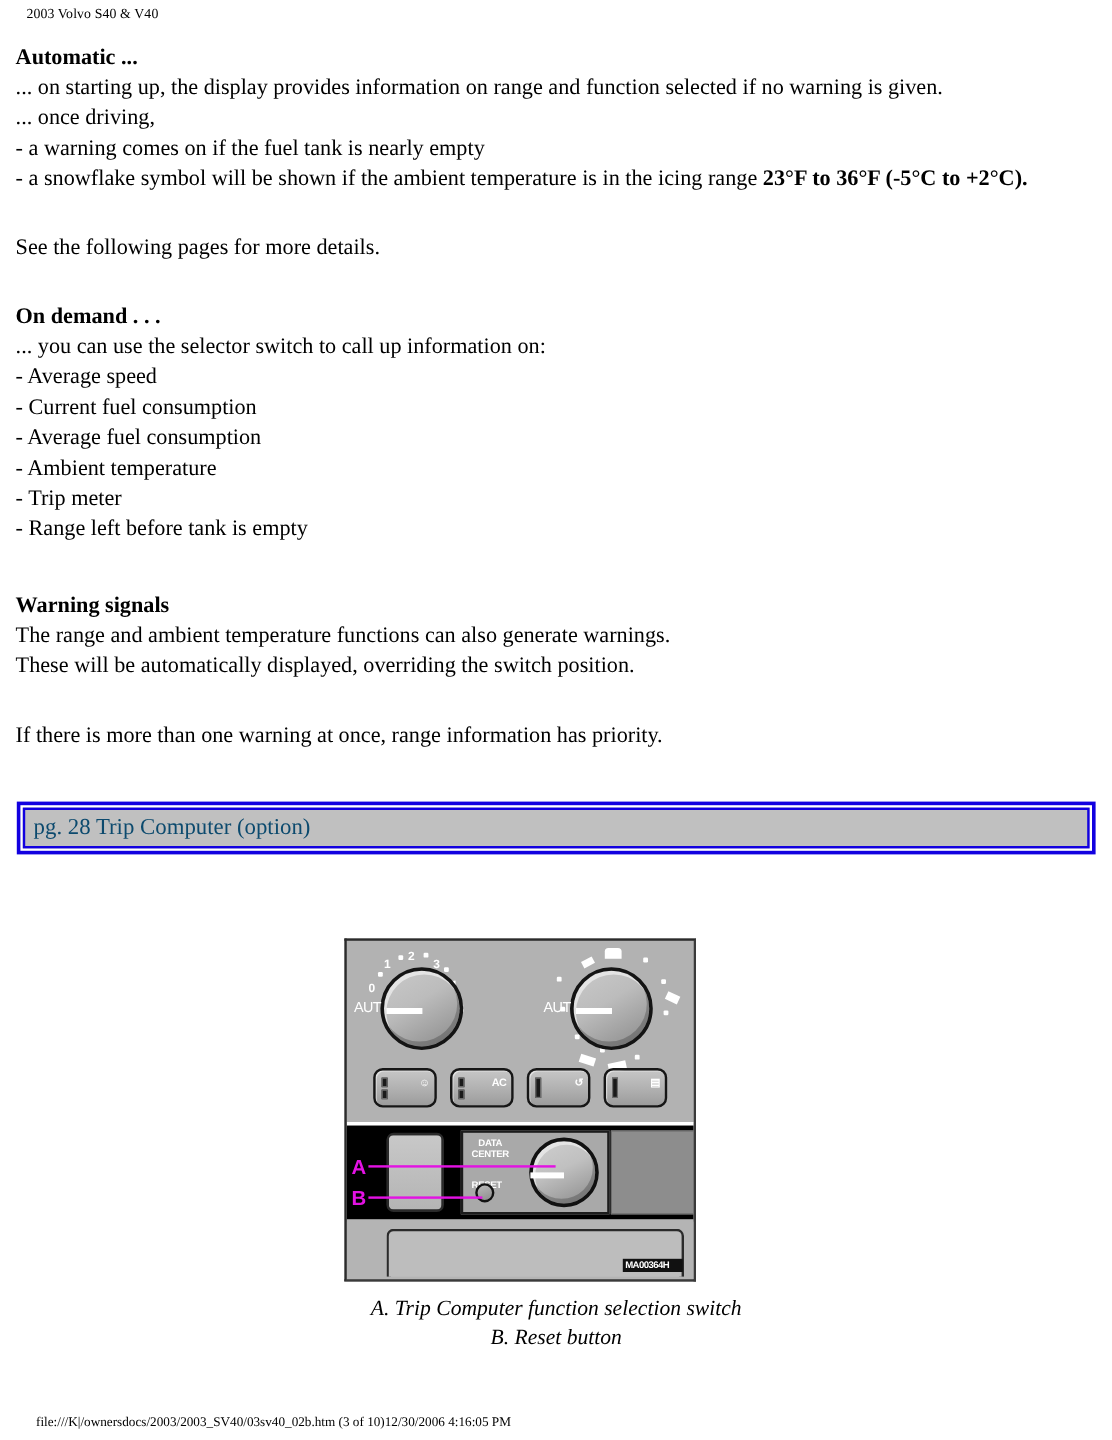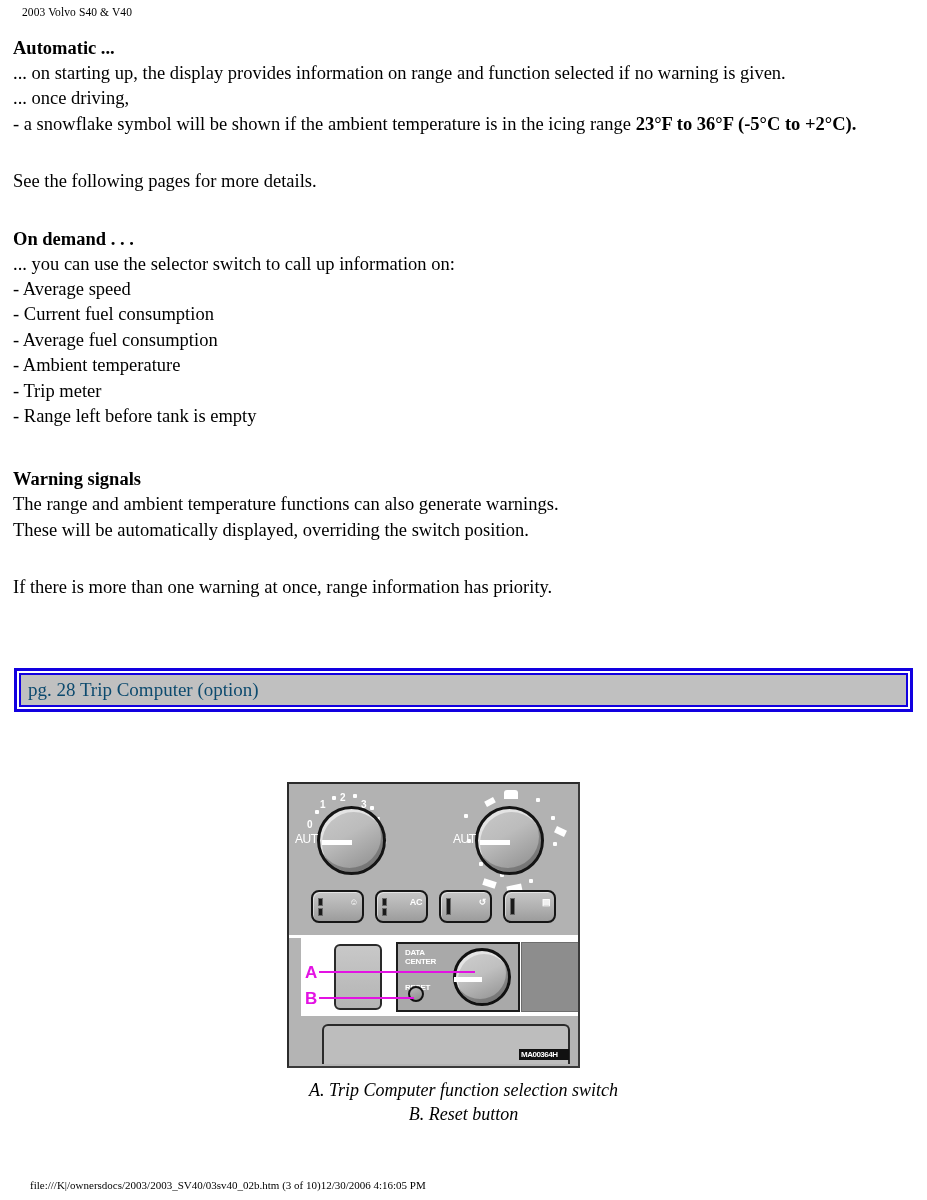--- a/index.html
+++ b/index.html
@@ -223,25 +223,26 @@
     font-size: 9px;
     color: #ffffff;
     line-height: 10px;
     text-align: right;
     letter-spacing: -0.4px;
   }
 
   
   .tc-zone {
     position: absolute;
-    left: 12px;
+    left: 0;
     top: 154px;
     width: 100%;
     height: 78px;
-    background: #ffffff;
+    background: #000000;
+    text-align: center;
   }
   .tc-left-panel {
     position: absolute;
     left: 33px;
     top: 6px;
     width: 48px;
     height: 66px;
     background: linear-gradient(180deg,#c8c8c8 0%, #b4b4b4 100%);
     border: 2px solid #2a2a2a;
     border-radius: 6px;
@@ -405,20 +406,21 @@
 </head>
 <body>
 
 <div class="page-header">2003 Volvo S40 &amp; V40</div>
 
 <div class="content">
 
   <div class="h-sec">Automatic ...</div>
   <div class="p-line">... on starting up, the display provides information on range and function selected if no warning is given.</div>
   <div class="p-line">... once driving,</div>
+  <div class="p-line">- a warning comes on if the fuel tank is nearly empty</div>
   <div class="p-wrap"><span>- a snowflake symbol will be shown if the ambient temperature is in the icing range </span><b>23°F to 36°F (-5°C to +2°C).</b></div>
 
   <div class="gap-m"></div>
   <div class="p-line">See the following pages for more details.</div>
 
   <div class="gap-m"></div>
   <div class="h-sec">On demand . . .</div>
   <div class="p-line">... you can use the selector switch to call up information on:</div>
   <div class="p-line">- Average speed</div>
   <div class="p-line">- Current fuel consumption</div>

